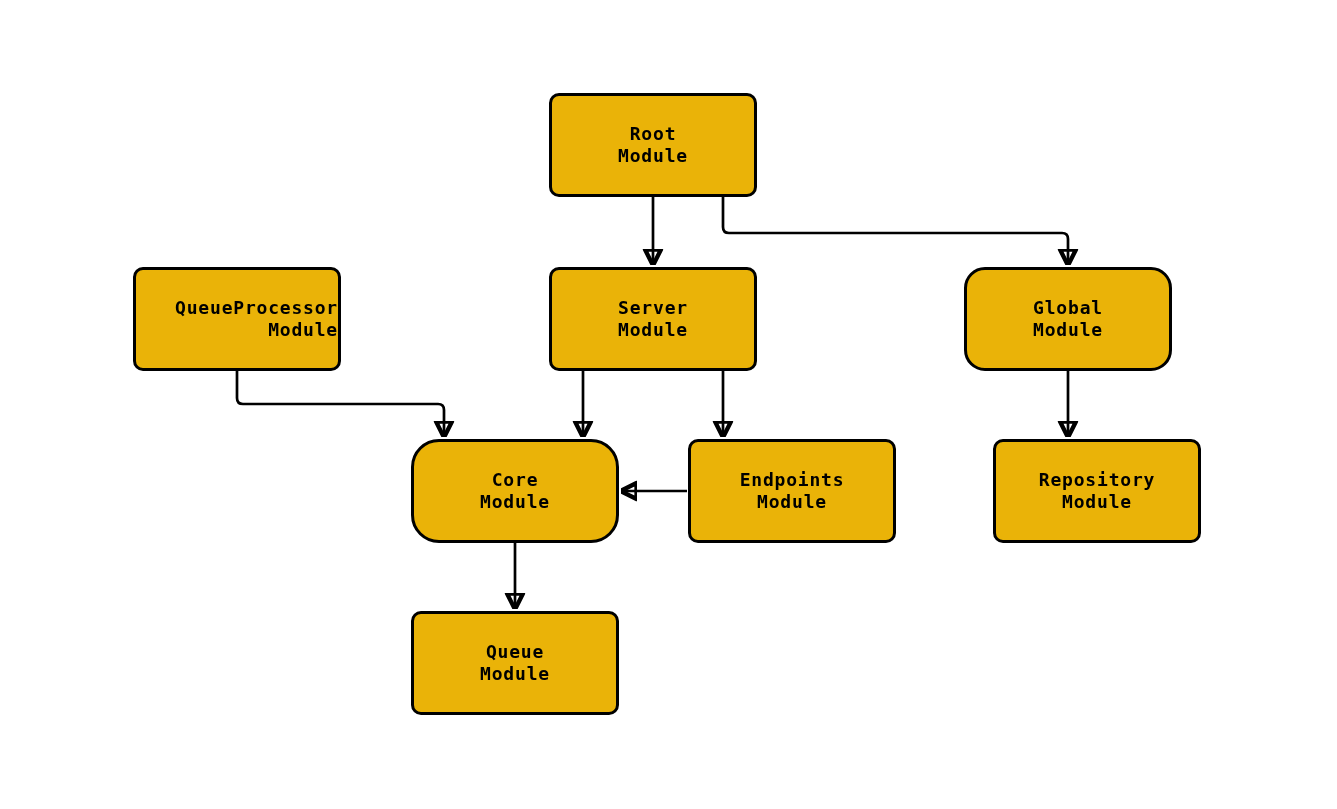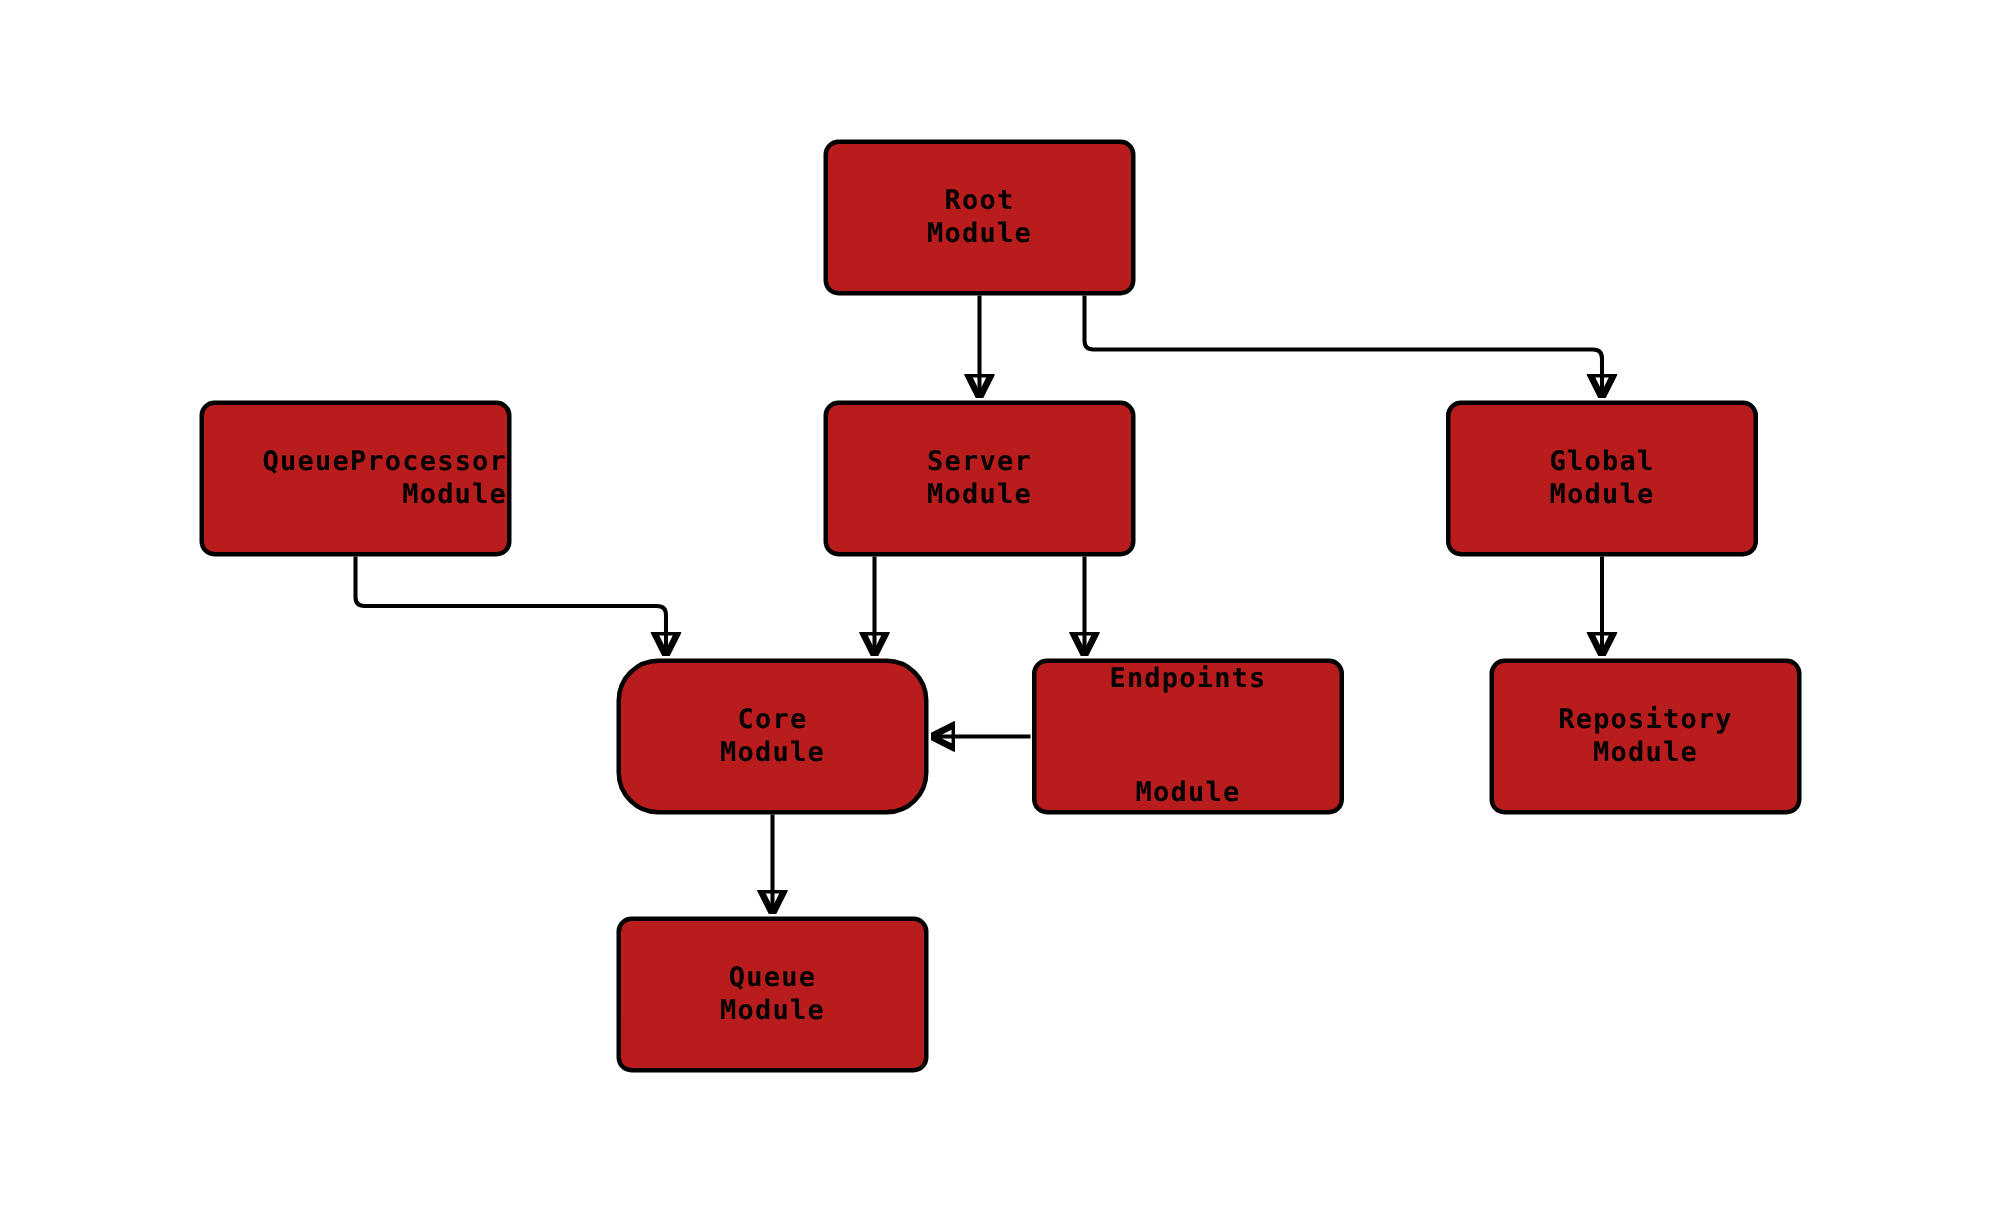--- a/index.html
+++ b/index.html
@@ -25,41 +25,41 @@
     fill: none;
     stroke: #000000;
     stroke-width: 2.7;
     stroke-linejoin: round;
   }
   .node {
     position: absolute;
     width: 208px;
     height: 104px;
     box-sizing: border-box;
-    background: #b91c1c;
+    background: #eab308;
     border: 3px solid #000000;
     border-radius: 10px;
     display: flex;
     flex-direction: column;
     align-items: center;
     justify-content: center;
     text-align: center;
     font-family: "DejaVu Sans Mono", "Liberation Mono", monospace;
     font-weight: 700;
     font-size: 18px;
     line-height: 22px;
     letter-spacing: 0.8px;
     color: #000000;
   }
   .n-root          { left: 549px; top: 93px;  }
   .n-queueprocessor{ left: 133px; top: 267px; align-items: flex-end; }
   .n-server        { left: 549px; top: 267px; }
-  .n-global        { left: 964px; top: 267px; }
+  .n-global        { left: 964px; top: 267px; border-radius: 21px; }
   .n-core          { left: 411px; top: 439px; border-radius: 28px; }
-  .n-endpoints     { left: 688px; top: 439px; justify-content: space-between; }
+  .n-endpoints     { left: 688px; top: 439px; }
   .n-repository    { left: 993px; top: 439px; }
   .n-queue         { left: 411px; top: 611px; }
 </style>
 </head>
 <body>
 
 <div class="canvas">
 
   <svg class="edges-layer" viewBox="0 0 1337 809" xmlns="http://www.w3.org/2000/svg">
     <defs>

